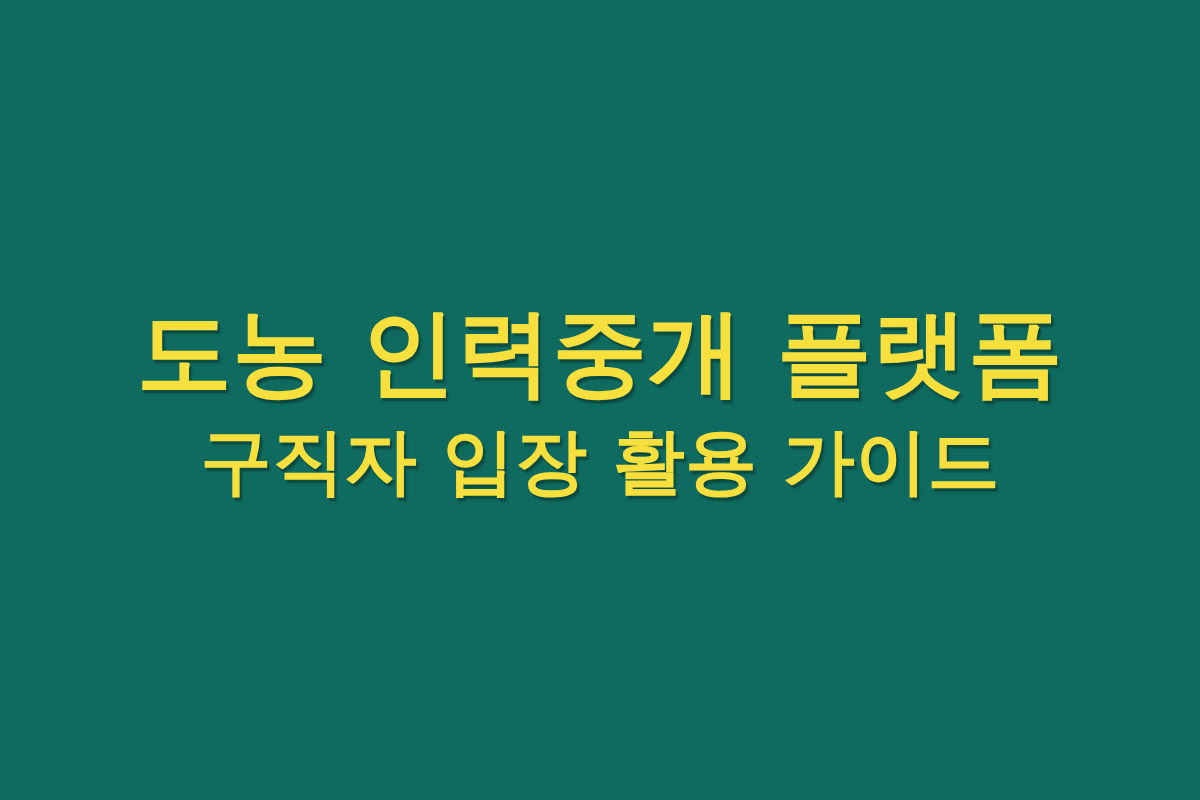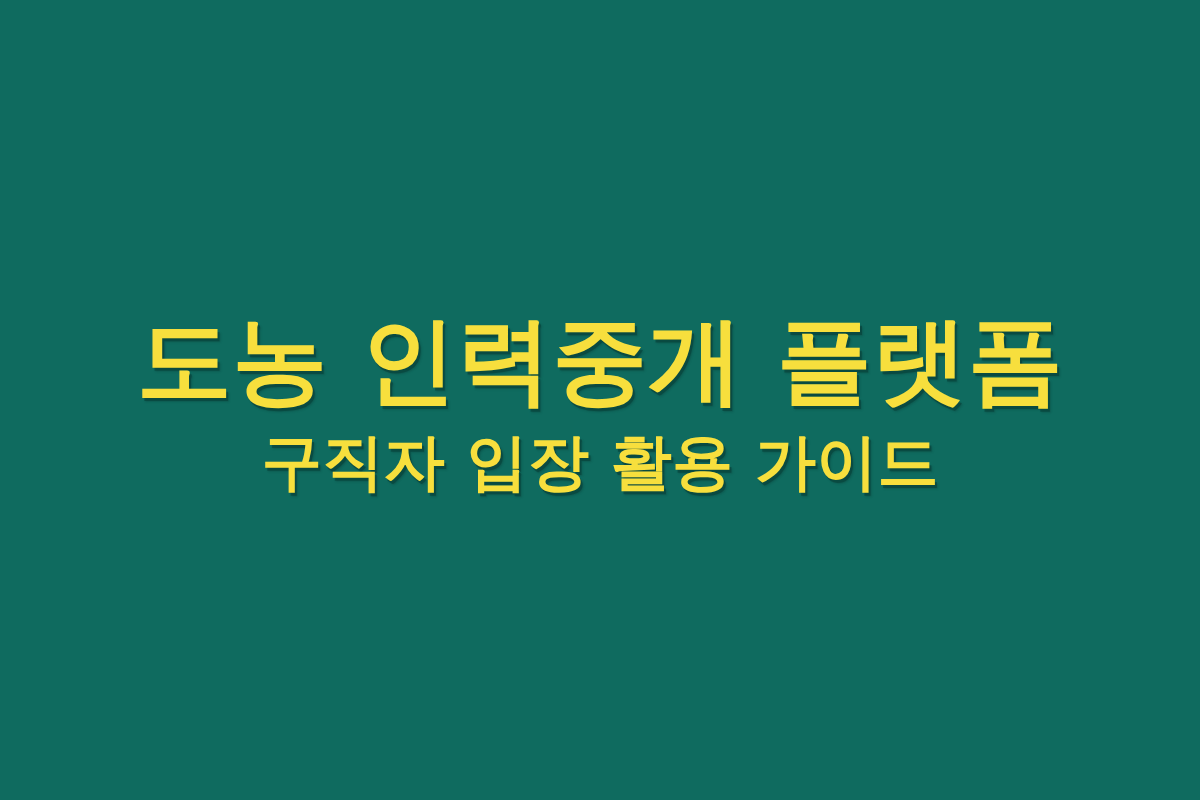--- a/index.html
+++ b/index.html
@@ -52,21 +52,21 @@
       2px 3px 0 rgba(8, 60, 53, 0.55),
       3px 4px 2px rgba(8, 60, 53, 0.32);
     -webkit-font-smoothing: antialiased;
   }
 
   .title-line.line-1 {
     font-size: 95px;
   }
 
   .title-line.line-2 {
-    font-size: 61px;
+    font-size: 72px;
     text-align: center;
   }
 </style>
 </head>
 <body>
 
 <div id="banner">
 
   <div id="title-block">
 

